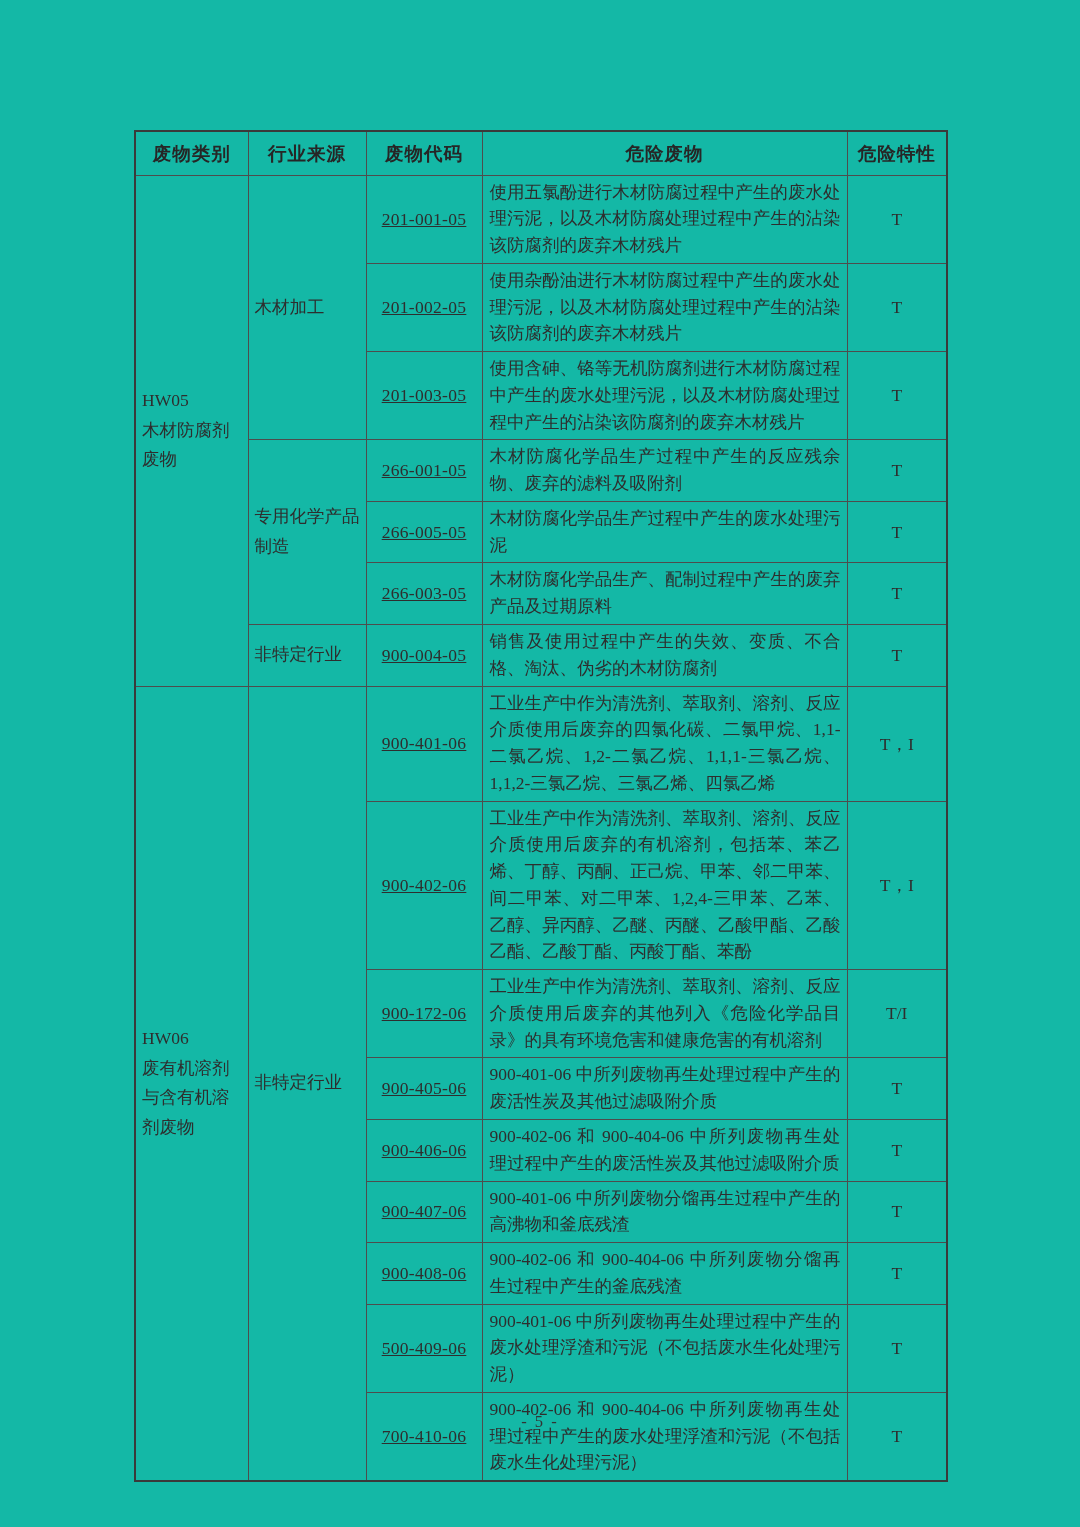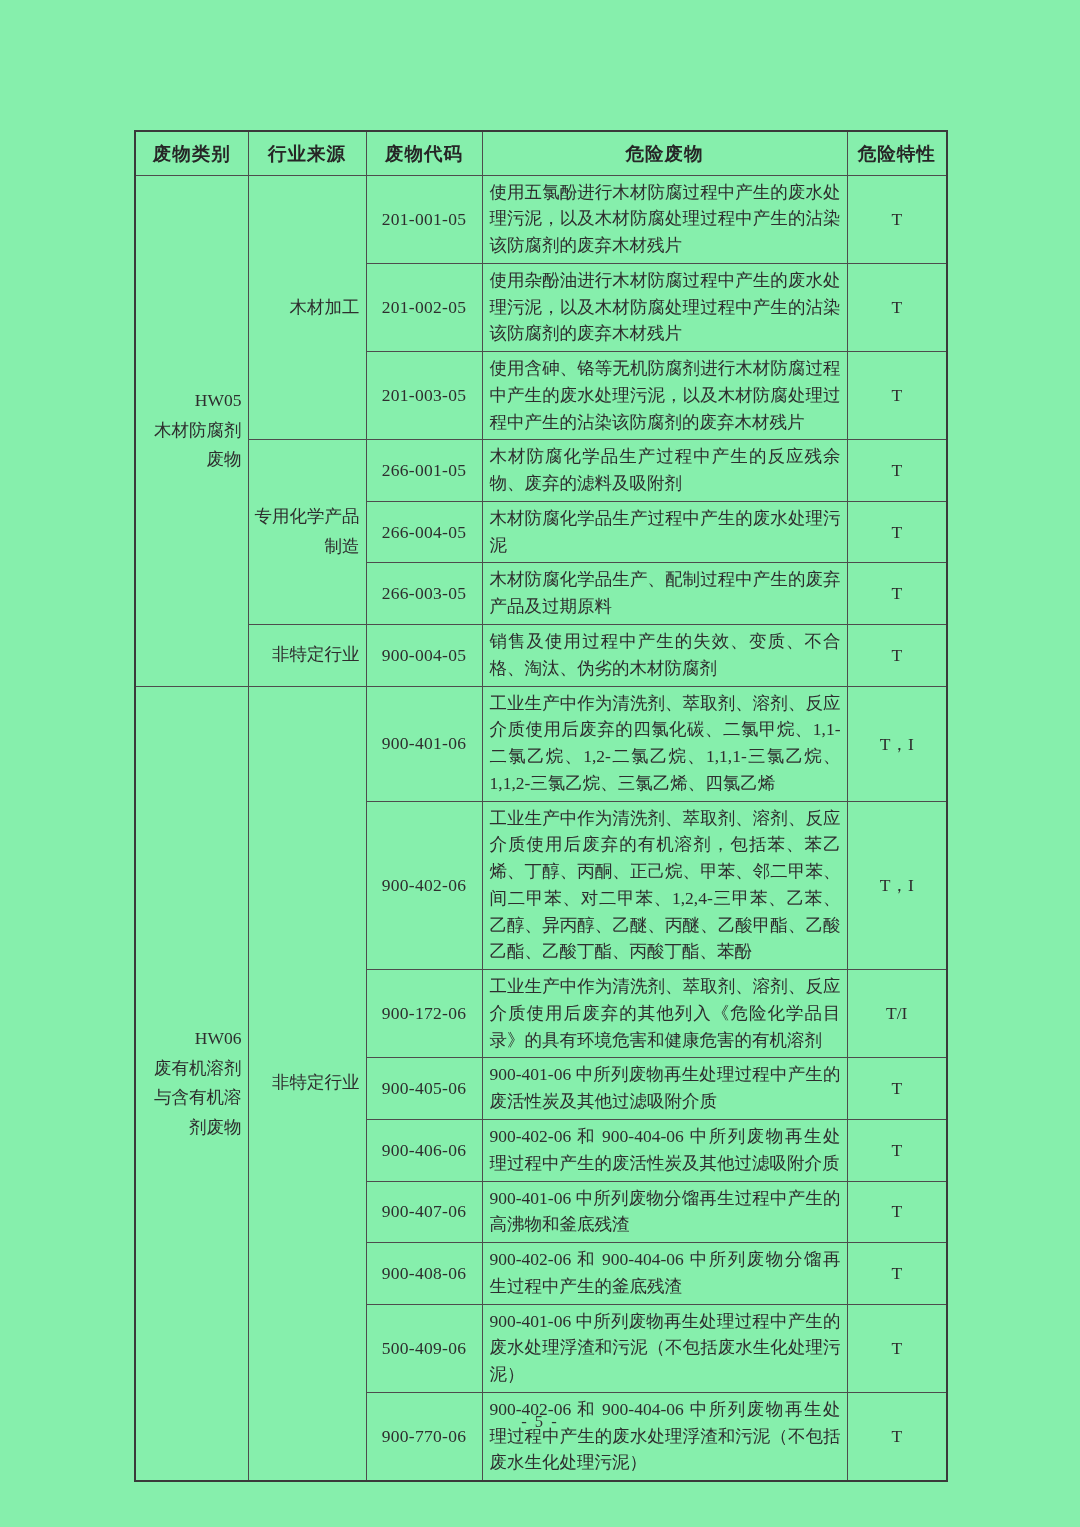--- a/index.html
+++ b/index.html
@@ -6,21 +6,21 @@
   html, body {
     width: 1080px;
     background: #ffffff;
     font-family: "Liberation Serif", "DejaVu Serif", serif;
     color: #2b2b2b;
   }
   .page {
     position: relative;
     width: 1080px;
     height: 1527px;
-    background: #86efac;
+    background: #14b8a6;
     overflow: hidden;
   }
   .table-wrap {
     position: absolute;
     left: 134px;
     top: 130px;
     width: 812px;
   }
   table.waste-table {
     width: 100%;
@@ -36,33 +36,34 @@
   th.col-header {
     font-family: "Liberation Sans", "DejaVu Sans", sans-serif;
     font-weight: bold;
     font-size: 18.5px;
     height: 44px;
     text-align: center;
     color: #262626;
     letter-spacing: 1px;
   }
   td.cat-cell, td.ind-cell {
-    text-align: right;
+    text-align: left;
     font-size: 17.5px;
     line-height: 1.7;
     padding: 4px 6px;
     white-space: pre-line;
     color: #2e2e2e;
   }
   td.code-cell {
     text-align: center;
     font-size: 17.5px;
     padding: 2px 4px;
     color: #2e2e2e;
     letter-spacing: 0.3px;
+    text-decoration: underline;
   }
   td.desc-cell {
     text-align: justify;
     font-size: 17.5px;
     line-height: 1.53;
     padding: 3px 6px 4px 7px;
     color: #2e2e2e;
     margin-top: 36px;
   }
   td.hazard-cell {
@@ -124,21 +125,21 @@
             <td class="desc-cell">使用含砷、铬等无机防腐剂进行木材防腐过程中产生的废水处理污泥，以及木材防腐处理过程中产生的沾染该防腐剂的废弃木材残片</td>
             <td class="hazard-cell">T</td>
           </tr>
           <tr>
             <td class="ind-cell" rowspan="3">专用化学产品制造</td>
             <td class="code-cell">266-001-05</td>
             <td class="desc-cell">木材防腐化学品生产过程中产生的反应残余物、废弃的滤料及吸附剂</td>
             <td class="hazard-cell">T</td>
           </tr>
           <tr>
-            <td class="code-cell">266-004-05</td>
+            <td class="code-cell">266-005-05</td>
             <td class="desc-cell">木材防腐化学品生产过程中产生的废水处理污泥</td>
             <td class="hazard-cell">T</td>
           </tr>
           <tr>
             <td class="code-cell">266-003-05</td>
             <td class="desc-cell">木材防腐化学品生产、配制过程中产生的废弃产品及过期原料</td>
             <td class="hazard-cell">T</td>
           </tr>
           <tr>
             <td class="ind-cell">非特定行业</td>
@@ -185,21 +186,21 @@
             <td class="code-cell">900-408-06</td>
             <td class="desc-cell">900-402-06 和 900-404-06 中所列废物分馏再生过程中产生的釜底残渣</td>
             <td class="hazard-cell">T</td>
           </tr>
           <tr>
             <td class="code-cell">500-409-06</td>
             <td class="desc-cell">900-401-06 中所列废物再生处理过程中产生的废水处理浮渣和污泥（不包括废水生化处理污泥）</td>
             <td class="hazard-cell">T</td>
           </tr>
           <tr>
-            <td class="code-cell">900-770-06</td>
+            <td class="code-cell">700-410-06</td>
             <td class="desc-cell">900-402-06 和 900-404-06 中所列废物再生处理过程中产生的废水处理浮渣和污泥（不包括废水生化处理污泥）</td>
             <td class="hazard-cell">T</td>
           </tr>
         </tbody>
     </table>
   </div>
   <div class="page-footer">- 5 -</div>
 </div>
 
 </body></html>

